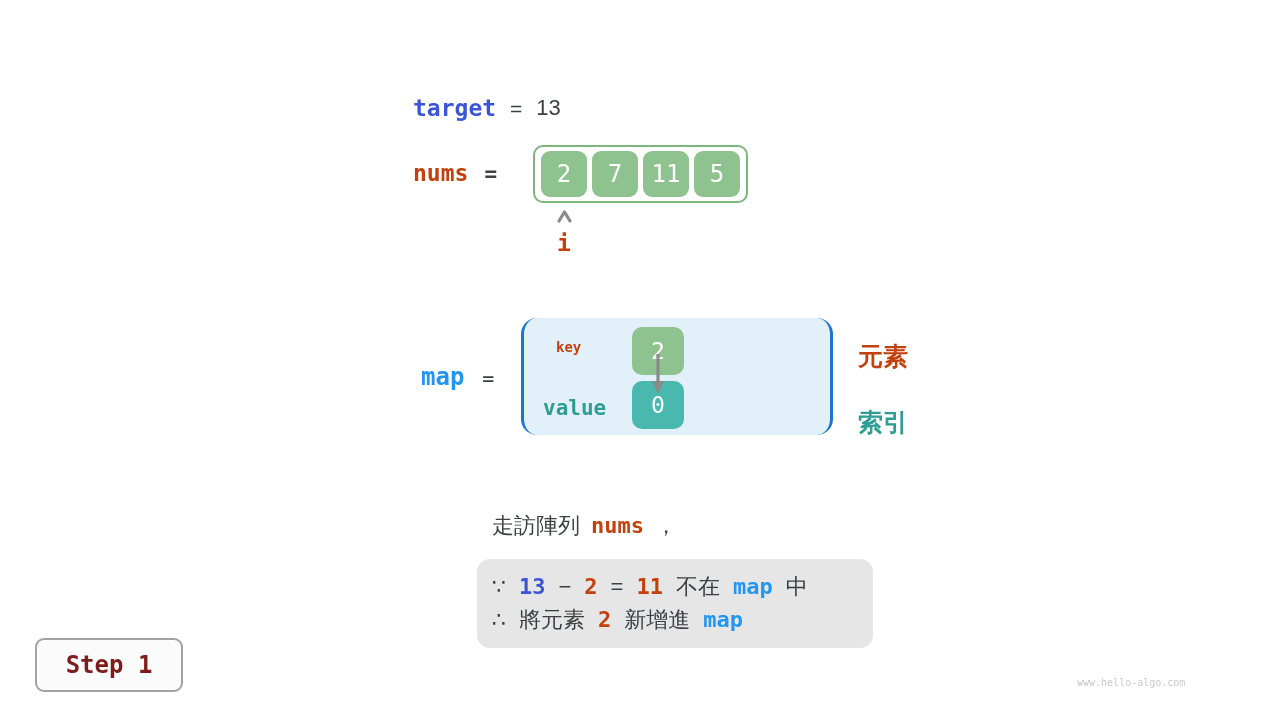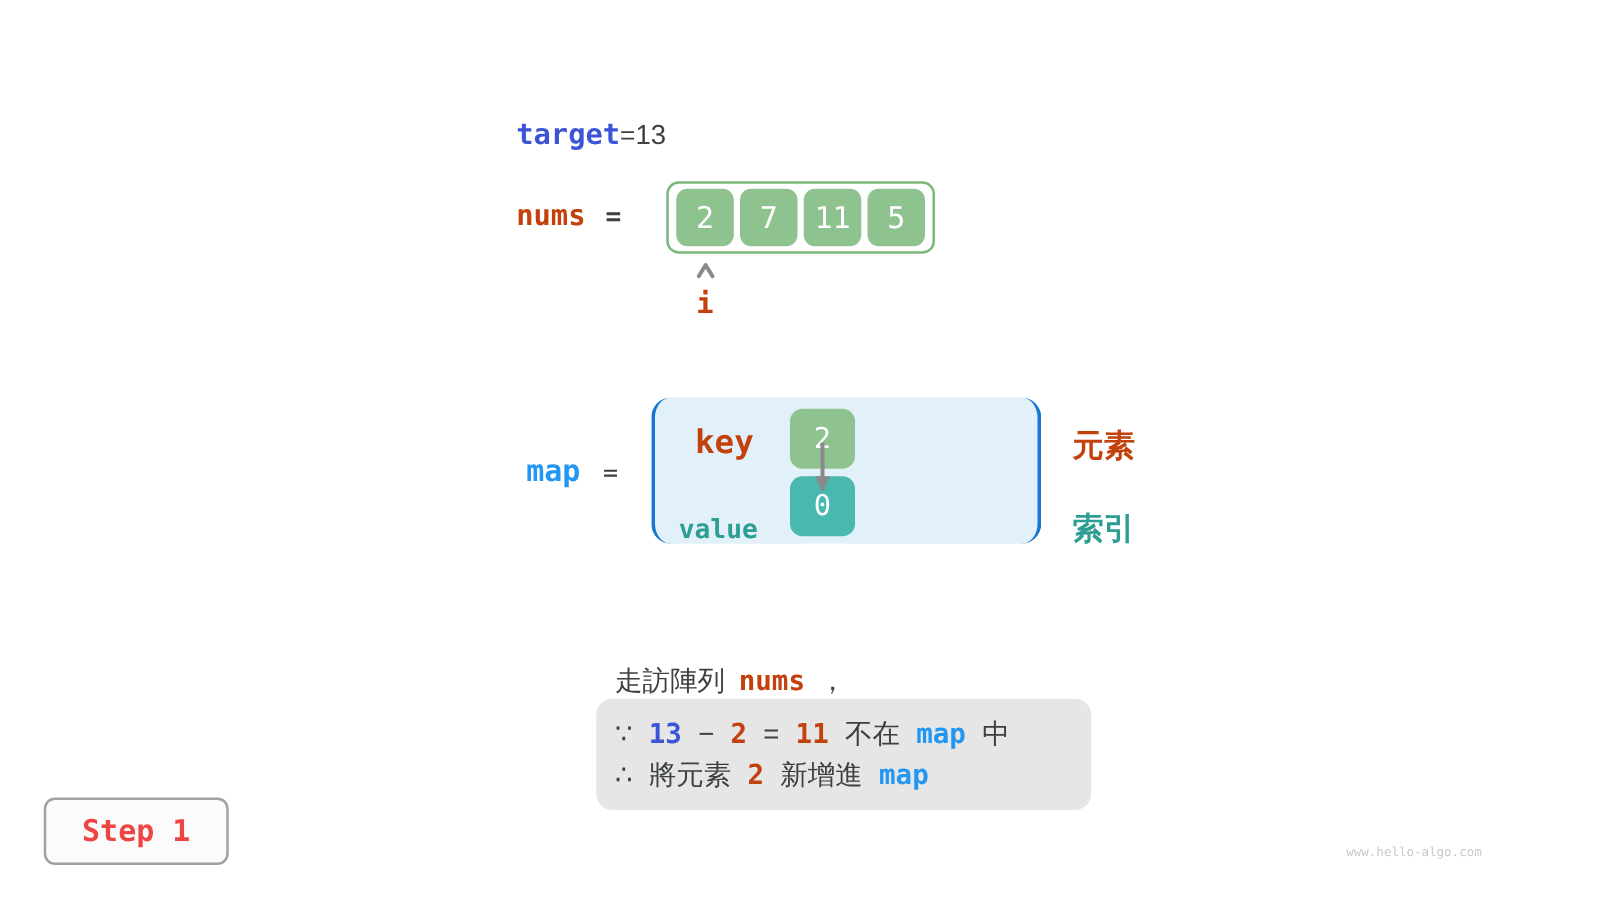--- a/index.html
+++ b/index.html
@@ -9,21 +9,21 @@
   .abs { position: absolute; }
 
   .mono { font-family: "DejaVu Sans Mono", monospace; font-weight: bold; }
   .dark { color: #3c4043; }
   .royal { color: #3b55d6; }
   .azure { color: #2196f3; }
   .green { color: #c2410c; }
   .teal  { color: #2e9e94; }
 
   
-  .target-line { left: 413px; top: 95px; font-size: 23px; display: flex; align-items: flex-end; }
+  .target-line { left: 413px; top: 95px; font-size: 23px; display: flex; align-items: flex-end; gap: 14px; }
   .target-line .eq { font-size: 21px; }
   .target-line .val { font-size: 22px; }
 
   
   .nums-label { left: 413px; top: 160px; font-size: 23px; display: flex; gap: 16px; align-items: baseline; }
   .nums-label .eq { font-family: "DejaVu Sans Mono", monospace; font-weight: bold; color: #3c4043; font-size: 21px; }
 
   .array-box {
     left: 533px; top: 145px; width: 215px; height: 58px;
     background: #ffffff; border: 2px solid #7cb87c; border-radius: 10px;
@@ -42,53 +42,53 @@
   
   .map-label { left: 421px; top: 363px; font-size: 24px; display: flex; gap: 18px; align-items: baseline; }
   .map-label .eq { color: #3c4043; font-size: 20px; font-family: "DejaVu Sans Mono", monospace; }
 
   .map-box {
     left: 521px; top: 318px; width: 312px; height: 117px;
     background: #e2f0fa;
     border-left: 3px solid #1976d2; border-right: 3px solid #1976d2;
     border-radius: 16px;
   }
-  .kv-label-key   { left: 556px; top: 339px; font-size: 26px; }
-  .kv-label-value { left: 543px; top: 411px; font-size: 21px; }
+  .kv-label-key   { left: 556px; top: 339px; font-size: 14px; }
+  .kv-label-value { left: 543px; top: 396px; font-size: 21px; }
   .kv-box {
     width: 52px; height: 48px; border-radius: 10px; color: #ffffff;
     font-family: "DejaVu Sans Mono", monospace; font-size: 23px;
     display: flex; align-items: center; justify-content: center;
   }
   .key-box   { left: 632px; top: 327px; background: #8ec28e; }
   .value-box { left: 632px; top: 381px; background: #49b8ae; }
   .kv-arrow { left: 648px; top: 352px; z-index: 3; }
 
   .element-label { left: 858px; top: 340px; font-size: 25px; font-weight: bold; }
   .index-label   { left: 858px; top: 390px; font-size: 25px; font-weight: bold; margin-top: 16px; }
 
   
-  .caption { left: 492px; top: 511px; font-size: 22px; display: flex; gap: 11px; align-items: baseline; margin-top: 19px; }
+  .caption { left: 492px; top: 511px; font-size: 22px; display: flex; gap: 11px; align-items: baseline; }
   .caption .mono { font-size: 22px; }
 
   .note-box {
     left: 477px; top: 559px; width: 396px; height: 89px;
     background: #e6e6e6; border-radius: 13px;
     padding: 13px 15px; display: flex; flex-direction: column; justify-content: space-between;
   }
   .note-line { display: flex; gap: 13px; align-items: baseline; font-size: 22px; }
   .note-line .mono { font-size: 22px; }
 
   
   .step-box {
     left: 35px; top: 638px; width: 148px; height: 54px;
     background: #fbfbfb; border: 2px solid #a2a2a2; border-radius: 9px;
     display: flex; align-items: center; justify-content: center;
   }
-  .step-box span { font-family: "DejaVu Sans Mono", monospace; font-weight: bold; font-size: 24px; color: #ef4444; }
+  .step-box span { font-family: "DejaVu Sans Mono", monospace; font-weight: bold; font-size: 24px; color: #7f1d1d; }
 
   .watermark { left: 1077px; top: 677px; font-family: "DejaVu Sans Mono", monospace; font-size: 10px; color: #c9c9c9; }
 </style>
 </head>
 <body>
 
 <div id="canvas">
 
   <div class="abs target-line">
     <span class="mono royal">target</span>

